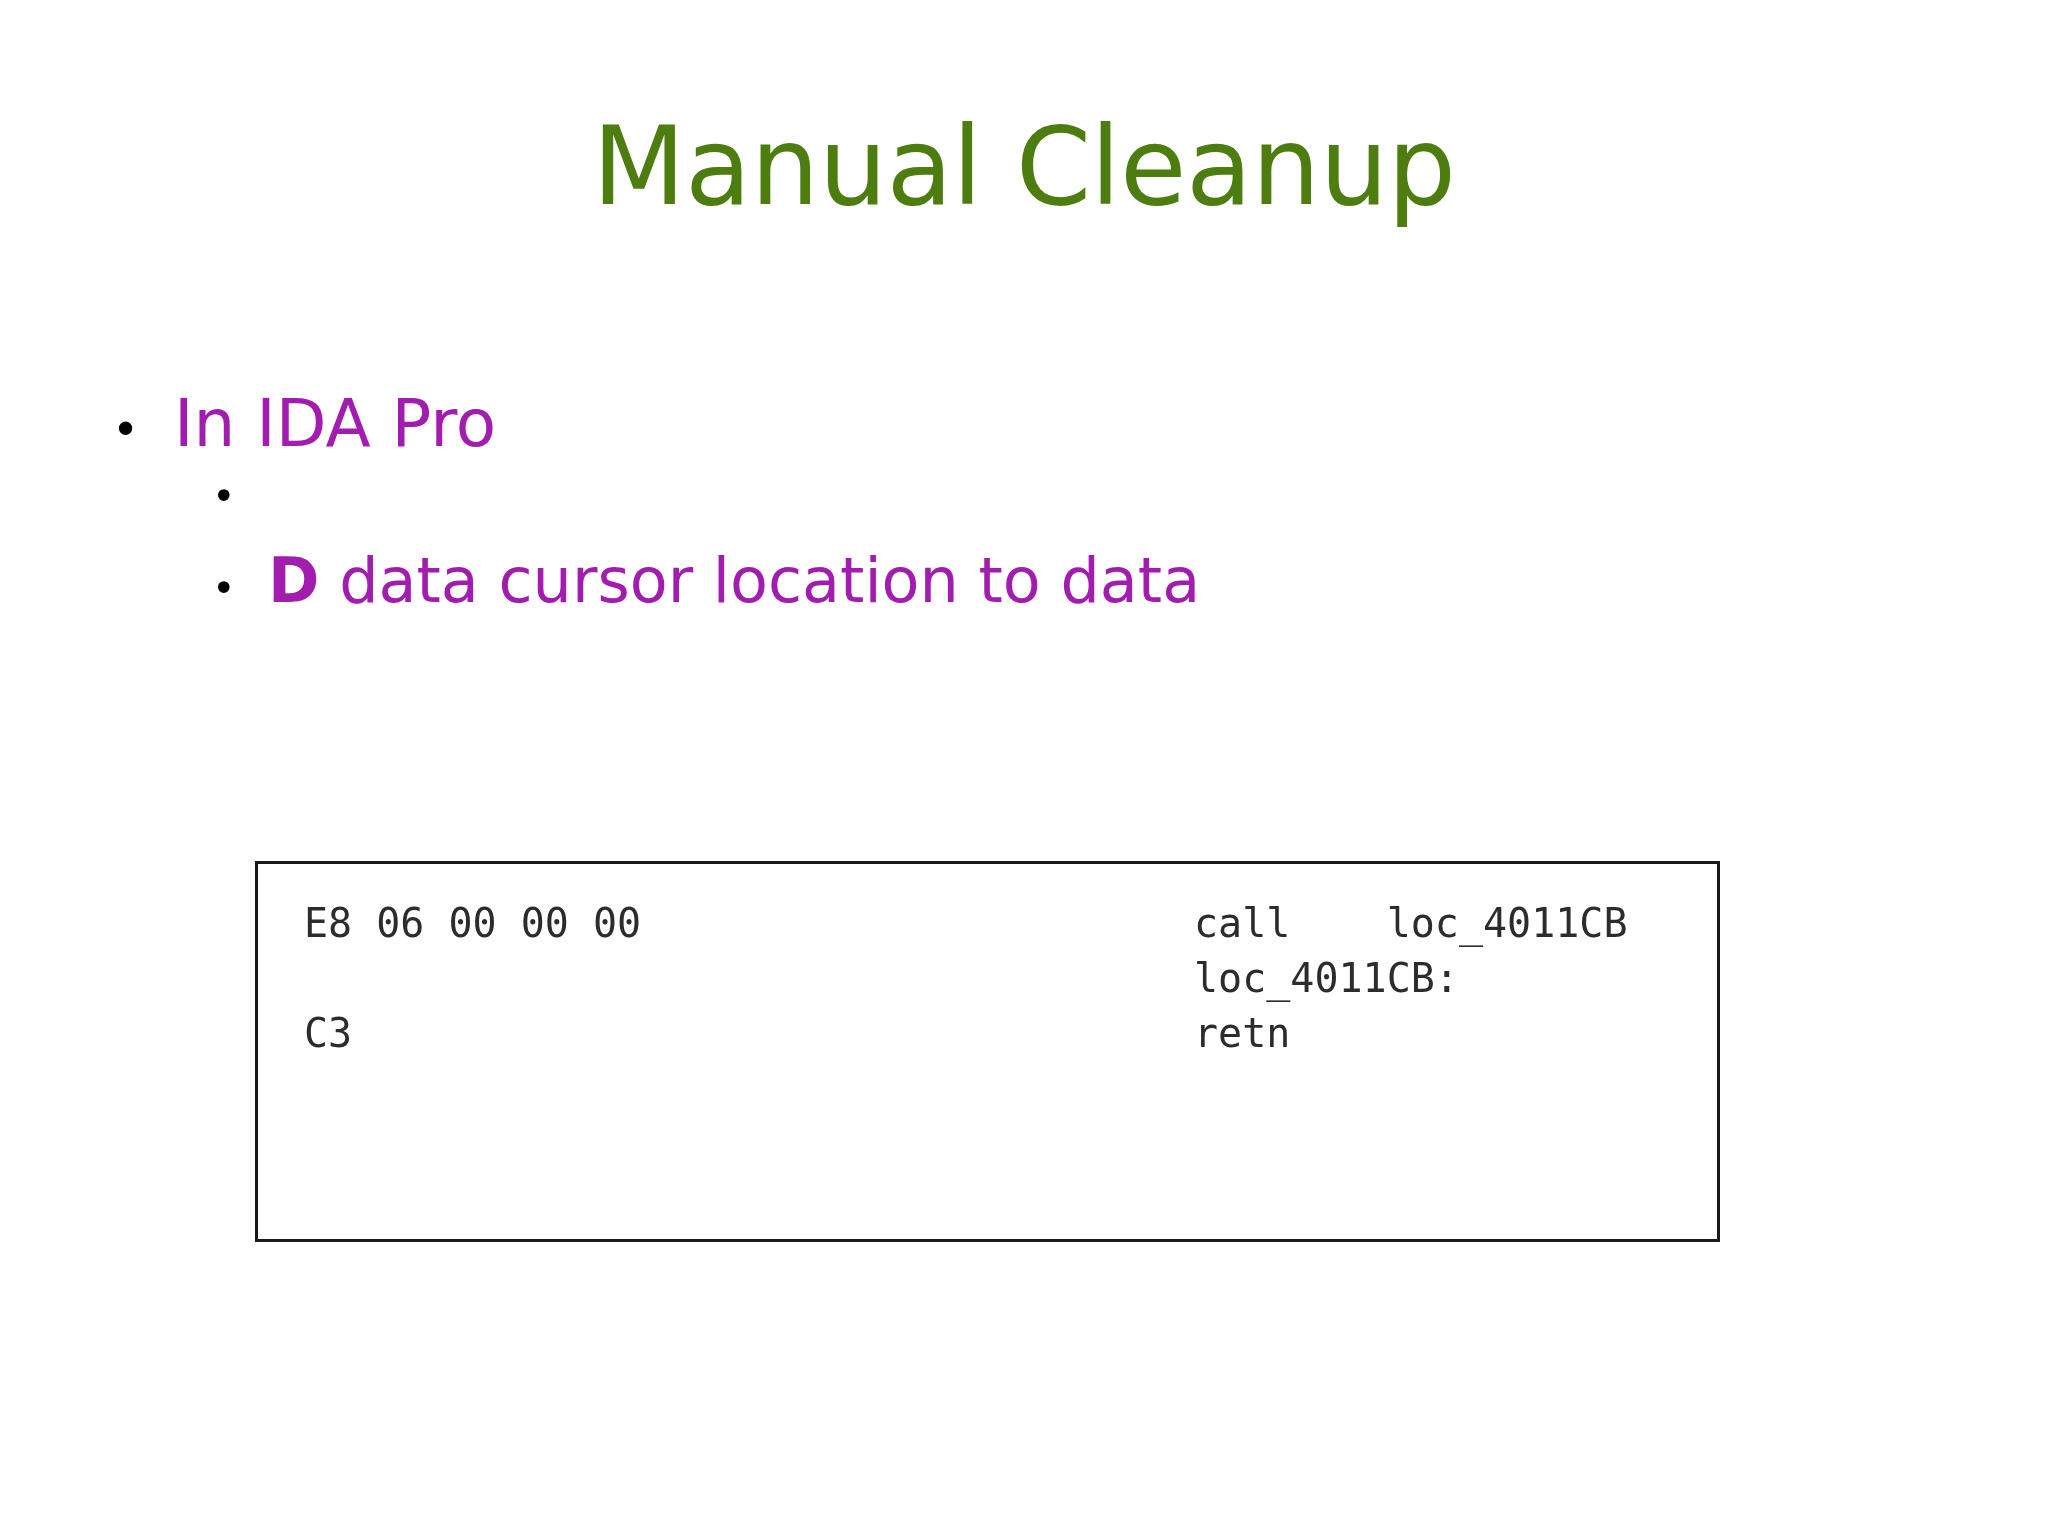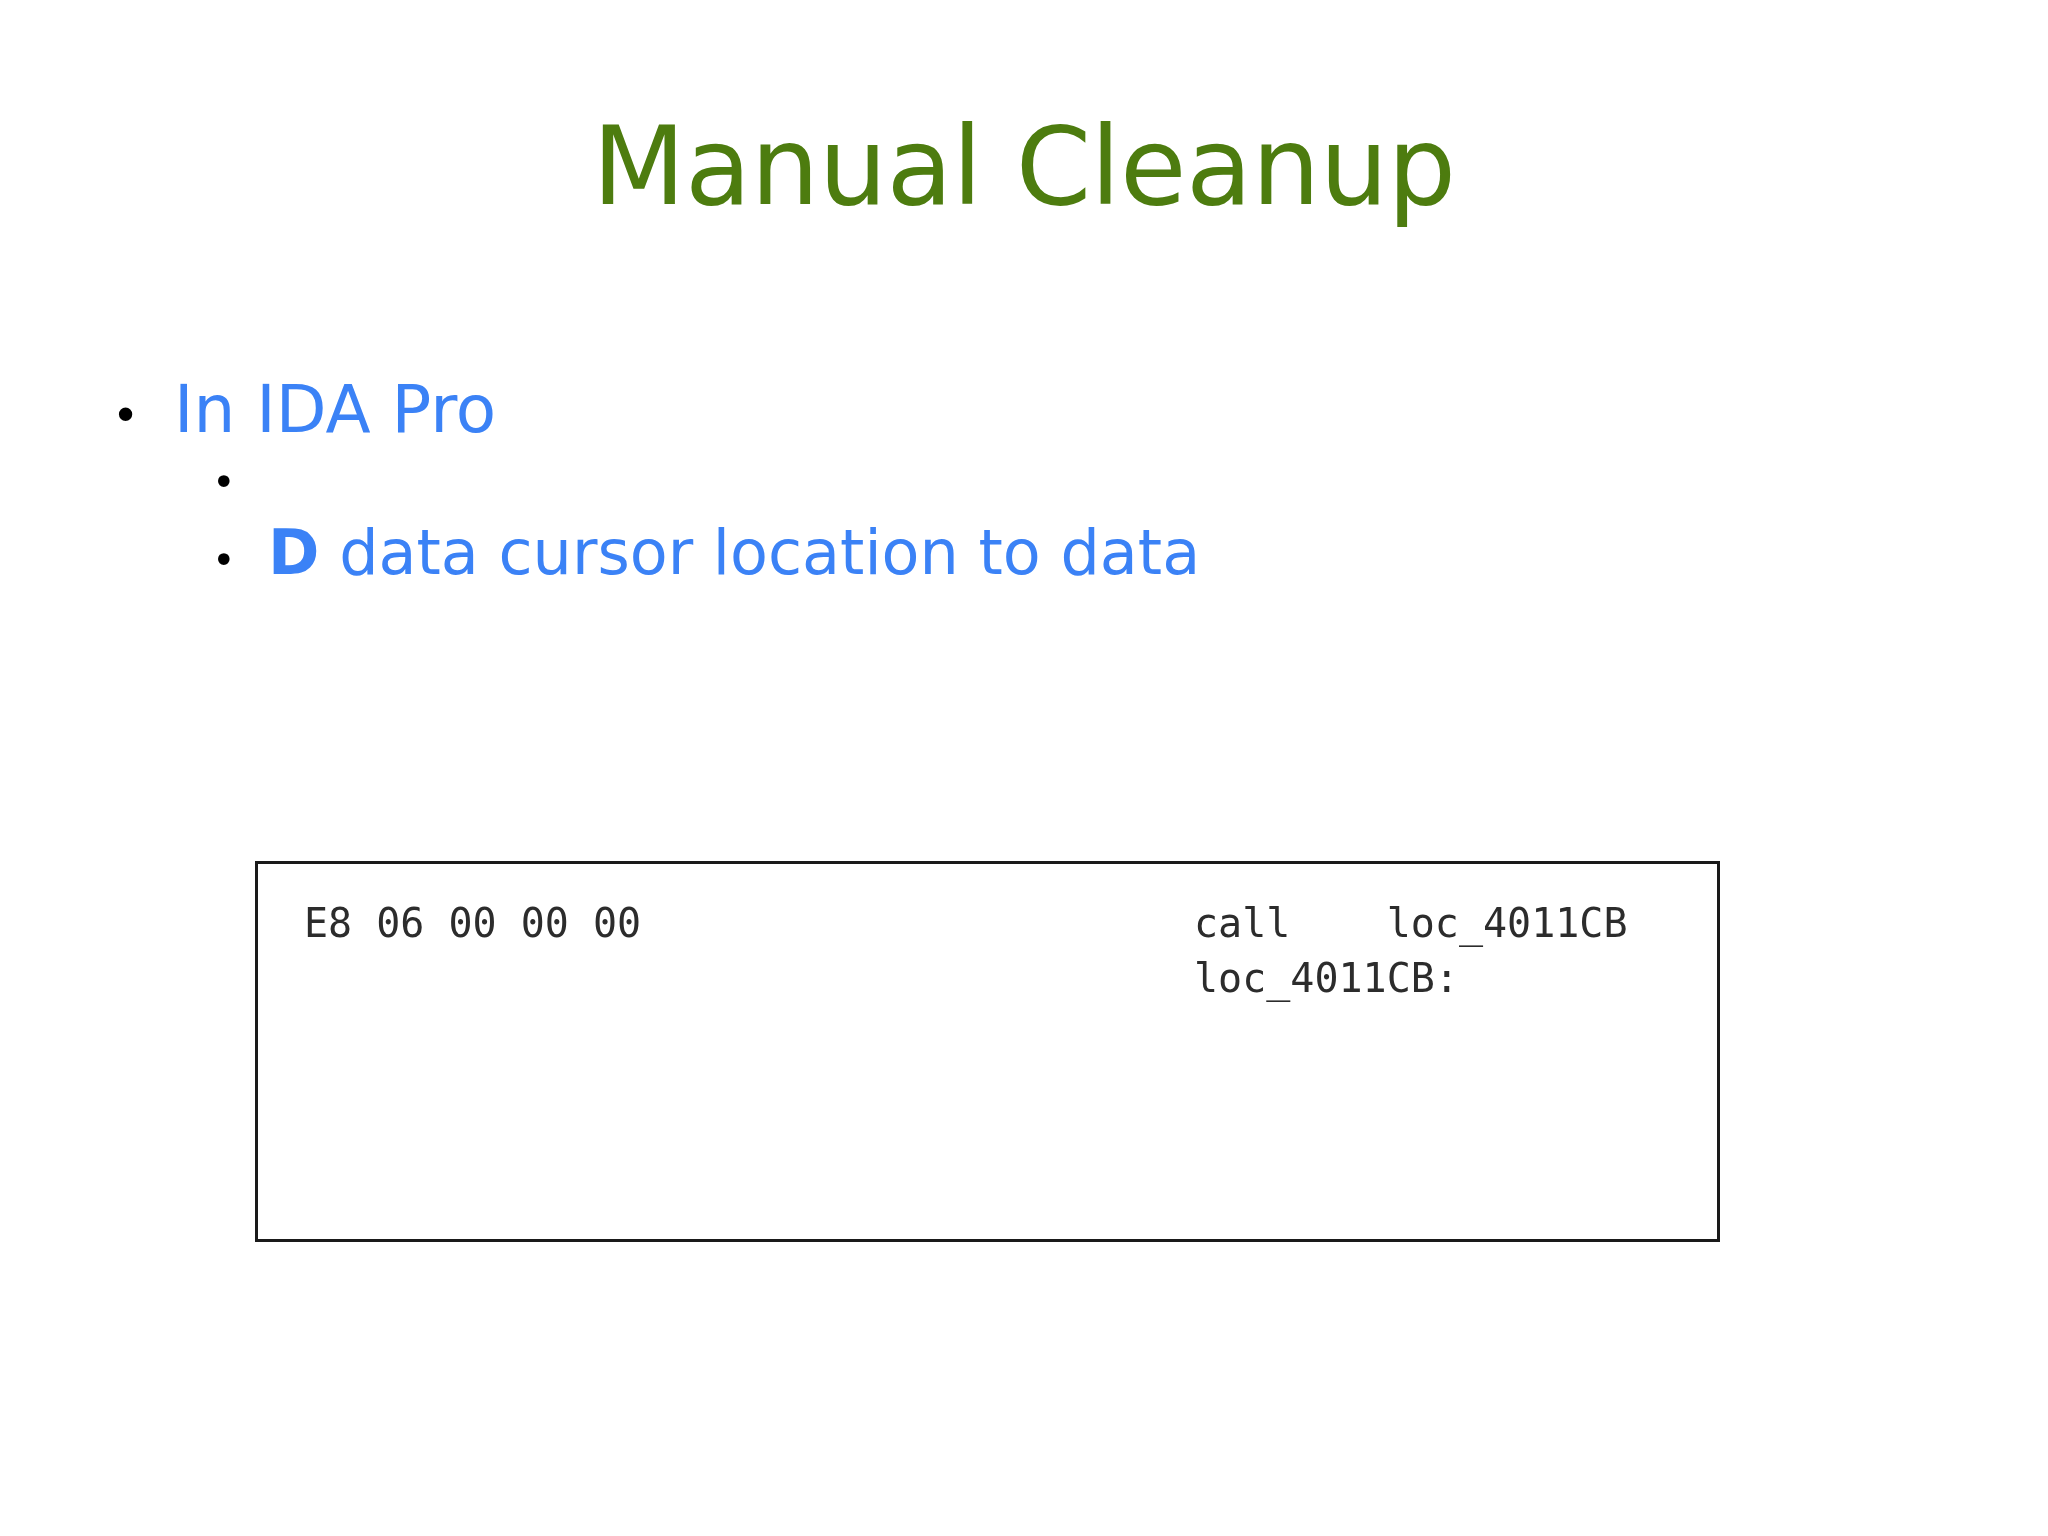--- a/index.html
+++ b/index.html
@@ -73,21 +73,22 @@
   }
   .level-2 .bullet-marker {
     font-size: 40px;
     width: 56px;
     line-height: 1;
   }
 
   .bullet-text {
     font-family: "DejaVu Sans", sans-serif;
     font-weight: 400;
-    color: #3b82f6;
+    color: #a21caf;
+    margin-top: 14px;
   }
   .level-1 .bullet-text {
     font-size: 66px;
     line-height: 1.28;
   }
   .level-2 .bullet-text {
     font-size: 62px;
     line-height: 1.52;
   }
 
@@ -172,17 +173,22 @@
       </div>
 
 
       <div class="code-line">
         <span class="col-bytes"></span>
         <span class="col-name"></span>
         <span class="col-mnemonic">loc_4011CB:</span>
       </div>
 
 
+      <div class="code-line">
+        <span class="col-bytes">C3</span>
+        <span class="col-name"></span>
+        <span class="col-mnemonic">retn</span>
+      </div>
 
     </div>
   </div>
 
 </div>
 
 </body></html>

